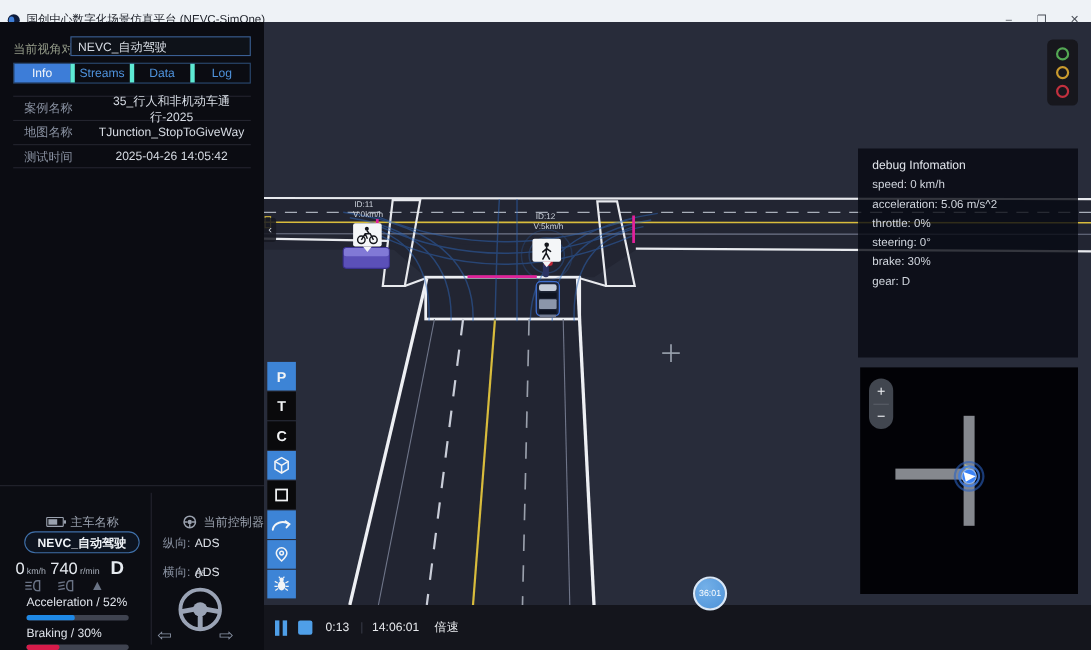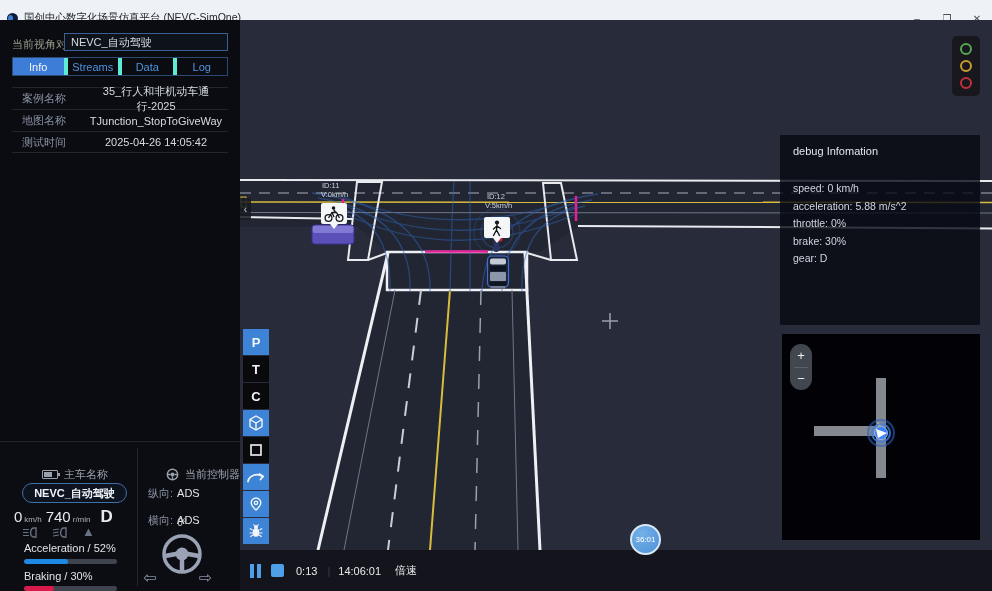--- a/index.html
+++ b/index.html
@@ -56,21 +56,21 @@
   .arrow { position:absolute; font-size:16px; color:#8a93a5; }
 
   
   .viewport { left:240px; top:20px; width:752px; height:530px; background:#282c3a; overflow:hidden; }
   .collapse-handle { left:0; top:178px; width:11px; height:22px; background:rgba(22,25,34,.85); color:#cfd5de; border-radius:0 3px 3px 0; display:flex; align-items:center; justify-content:center; font-size:10px; }
   .toolbar { left:3px; top:309px; width:26px; display:flex; flex-direction:column; gap:1px; }
   .tool-btn { width:26px; height:26px; display:flex; align-items:center; justify-content:center; color:#f2f4f6; font-size:13px; font-weight:bold; }
   .tool-blue { background:#3d84d6; } .tool-black { background:#0a0a0c; }
 
   .debug-panel { left:540px; top:115px; width:200px; height:190px; background:rgba(6,9,18,.8); padding:8px 13px; }
-  .debug-title { color:#e2e6ec; margin-bottom:20px; line-height:17px; }
+  .debug-title { color:#e2e6ec; margin-bottom:0; line-height:17px; }
   .debug-row { color:#d0d5dd; font-size:10.5px; line-height:17.5px; }
 
   .tlight { left:712px; top:16px; width:28px; height:60px; background:#17171d; border-radius:5px; display:flex; flex-direction:column; align-items:center; justify-content:center; gap:5px; }
   .ring { width:12px; height:12px; border-radius:50%; border:2.5px solid; }
 
   .minimap { left:542px; top:314px; width:198px; height:206px; background:#020206; }
   .zoom-pill { left:8px; top:10px; width:22px; height:46px; background:#41464f; border-radius:11px; display:flex; flex-direction:column; }
   .zoom-btn { flex:1; display:flex; align-items:center; justify-content:center; color:#f0f2f5; font-size:13px; }
   .zoom-sep { height:1px; margin:0 4px; background:#5a5f68; }
 
@@ -330,22 +330,23 @@
           <circle cx="8" cy="4" r="2" fill="#f2f4f6"></circle>
           <path d="M4.5,7 L1.8,5.5 M4.5,10 L1.5,10 M4.8,12 L2.3,13.8 M11.5,7 L14.2,5.5 M11.5,10 L14.5,10 M11.2,12 L13.7,13.8 M6.5,2.7 L5.5,1.2 M9.5,2.7 L10.5,1.2" stroke="#f2f4f6" stroke-width="1.1"></path>
         </svg>
       </div>
     </div>
 
     
     <div class="abs debug-panel">
       <div class="debug-title">debug Infomation</div>
       <div class="debug-row">speed: 0 km/h</div>
-      <div class="debug-row">acceleration: 5.88 m/s^2</div>
+      <div class="debug-row">acceleration: 5.06 m/s^2</div>
       <div class="debug-row">throttle: 0%</div>
+      <div class="debug-row">steering: 0°</div>
       <div class="debug-row">brake: 30%</div>
       <div class="debug-row">gear: D</div>
     </div>
 
     
     <div class="abs tlight">
       <div class="ring" style="border-color:#54a854;"></div>
       <div class="ring" style="border-color:#c99a2e;"></div>
       <div class="ring" style="border-color:#c2303e;"></div>
     </div>

